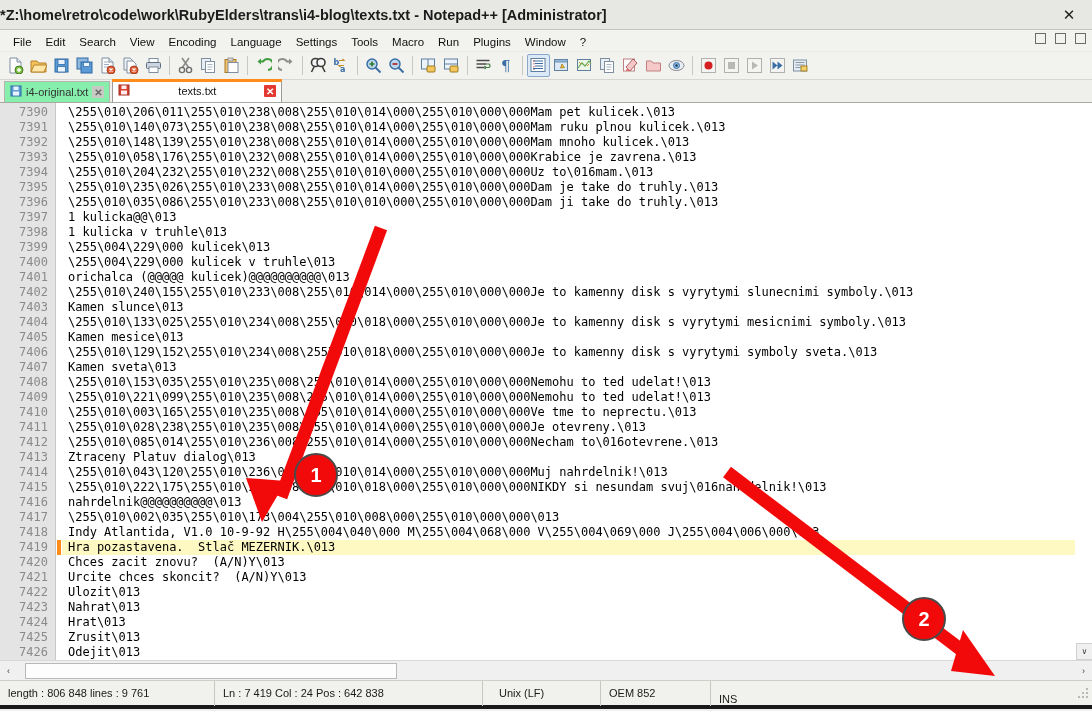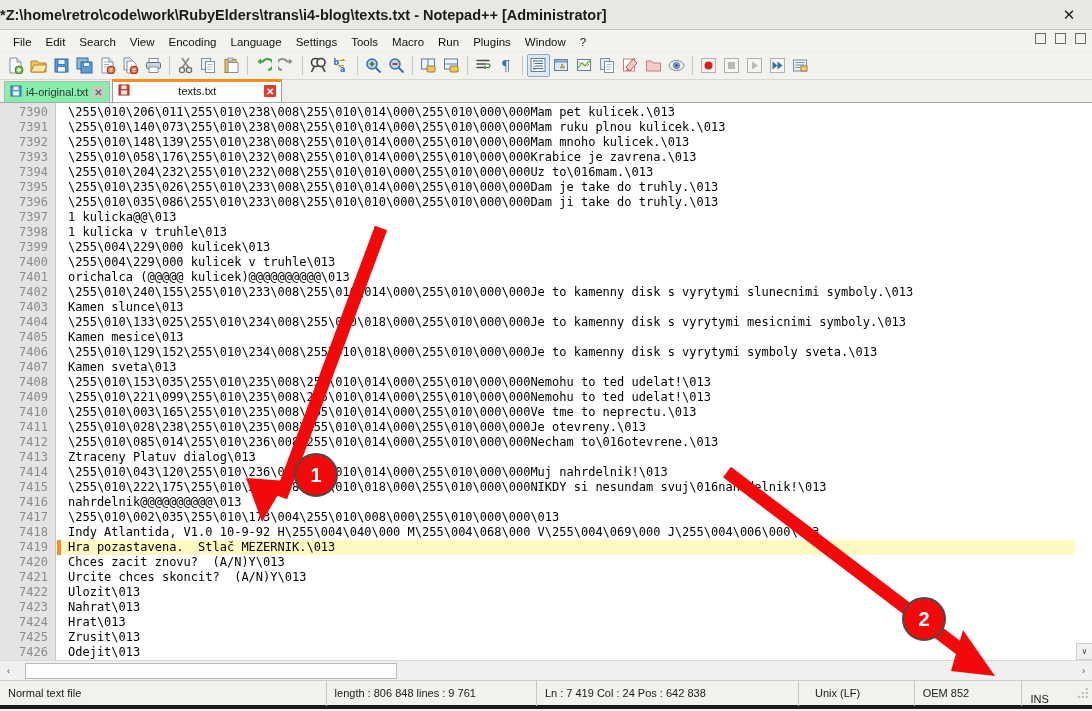--- a/index.html
+++ b/index.html
@@ -737,21 +737,20 @@
 
   <div class="hscroll">
     <div class="hs-arrow">‹</div>
     <div class="hs-track">
       <div class="hs-thumb"></div>
     </div>
     <div class="hs-arrow">›</div>
   </div>
 
   <div class="statusbar">
-    <div class="sb-cell" style="width:334px;">Normal text file</div>
     <div class="sb-cell" style="width:215px;">length : 806 848   lines : 9 761</div>
     <div class="sb-cell" style="width:268px;">Ln : 7 419   Col : 24   Pos : 642 838</div>
     <div class="sb-cell" style="width:110px;margin-left:8px;">Unix (LF)</div>
     <div class="sb-cell" style="width:110px;">OEM 852</div>
     <div class="sb-cell last" style="width:55px;margin-top:12px;">INS</div>
     <svg class="sb-grip" viewBox="0 0 14 14">
       <g fill="#8a8a8a">
         <rect x="10" y="10" width="2" height="2"></rect>
           <rect x="6" y="10" width="2" height="2"></rect>
         <rect x="10" y="6" width="2" height="2"></rect>

